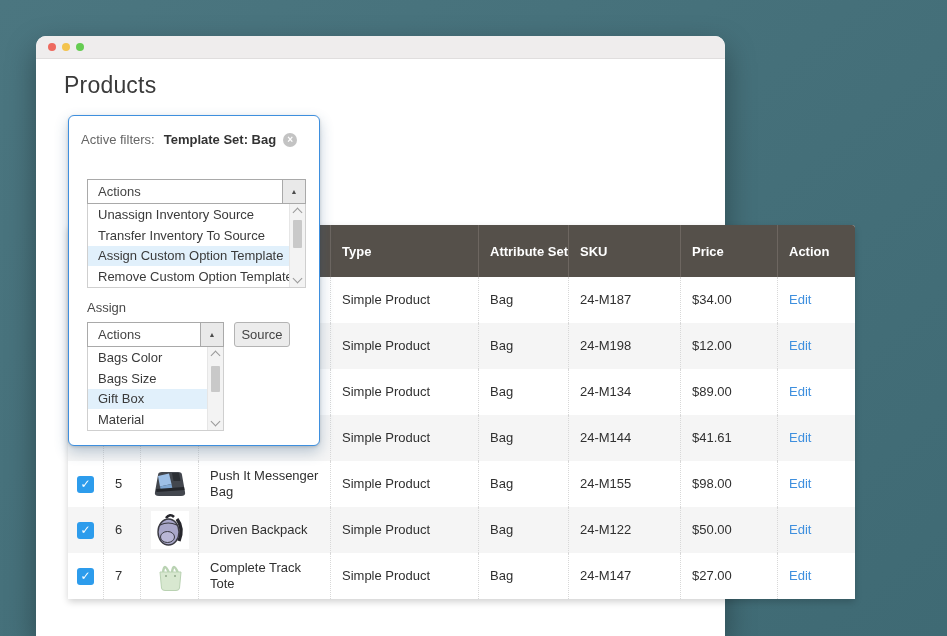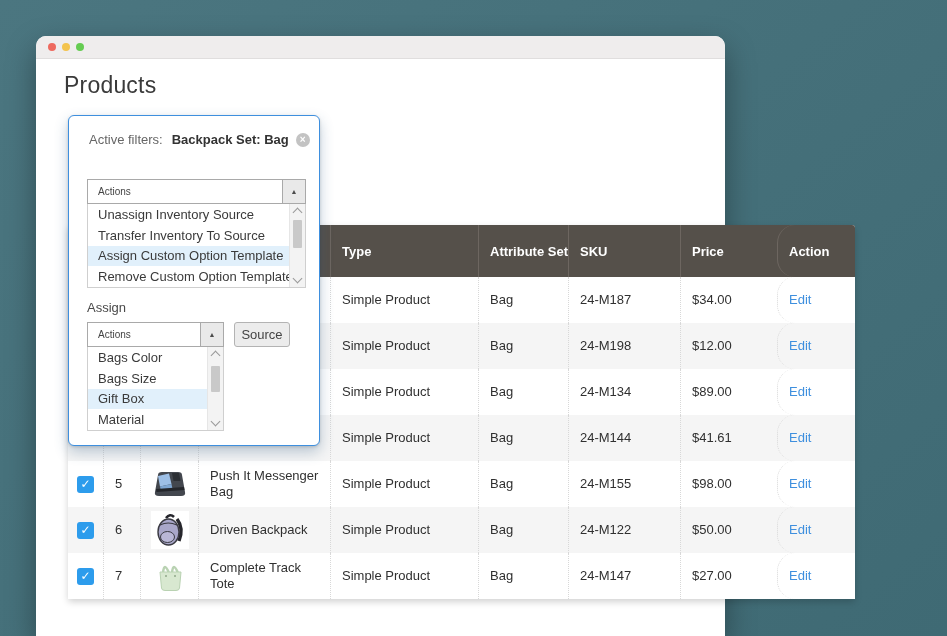--- a/index.html
+++ b/index.html
@@ -37,41 +37,41 @@
     box-sizing:border-box;padding-left:11px;}
   .thead .cell+.cell{border-left:1px solid #6d6660;}
   .trow{display:flex;height:46px;background:#fff;justify-content:center;}
   .trow.alt{background:#f5f5f5;}
   .trow .cell{box-sizing:border-box;display:flex;align-items:center;padding-left:11px;
     font-size:13px;color:#303030;line-height:16px;}
   .trow .cell+.cell{border-left:1px dotted #d8d8d8;}
   .c0{width:35px;justify-content:center;padding-left:0 !important;}
   .c1{width:37px;} .c2{width:58px;justify-content:center;padding-left:0 !important;}
   .c3{width:132px;padding-right:8px;} .c4{width:148px;} .c5{width:90px;}
-  .c6{width:112px;} .c7{width:97px;} .c8{width:78px;border-radius:18px;}
+  .c6{width:112px;} .c7{width:97px;} .c8{width:78px;}
   .checkbox{width:17px;height:17px;border-radius:3px;background:#2d9cec;display:flex;
     align-items:center;justify-content:center;color:#fff;font-size:12px;font-weight:700;}
   .thumb{width:38px;height:38px;background:#fff;display:flex;align-items:center;justify-content:center;}
   .editlink{color:#3e8fde;cursor:pointer;}
 
   
   .popup{
     position:absolute;left:32px;top:79px;width:252px;height:331px;box-sizing:border-box;
     background:#fff;border:1px solid #3e8fde;border-radius:6px;z-index:5;
     box-shadow:0 6px 14px rgba(45,90,130,.30),0 1px 3px rgba(0,0,0,.15);
   }
-  .af-row{position:absolute;left:20px;top:16px;display:flex;align-items:center;font-size:13px;}
+  .af-row{position:absolute;left:12px;top:16px;display:flex;align-items:center;font-size:13px;}
   .af-label{color:#666;}
   .af-value{color:#333;font-weight:700;margin-left:9px;}
   .af-remove{margin-left:7px;width:14px;height:14px;border-radius:50%;background:#c3c3c3;
     color:#fff;font-size:10px;font-weight:700;display:flex;align-items:center;justify-content:center;
     cursor:pointer;line-height:1;}
   .combo{position:absolute;left:18px;height:25px;box-sizing:border-box;border:1px solid #a9a9a9;
     display:flex;background:#fff;}
-  .combo .val{flex:1;font-size:10px;color:#444;padding-left:10px;display:flex;align-items:center;}
+  .combo .val{flex:1;font-size:13px;color:#444;padding-left:10px;display:flex;align-items:center;}
   .combo .tog{width:22px;border-left:1px solid #a9a9a9;background:#e9e9e9;display:flex;
     align-items:center;justify-content:center;font-size:7px;color:#4c4c4c;cursor:pointer;}
   .olist{position:absolute;left:18px;box-sizing:border-box;border:1px solid #cfcfcf;border-top:none;
     background:#fff;}
   .opts{position:absolute;left:0;top:0;bottom:0;right:16px;display:flex;flex-direction:column;text-align:center;}
   .opt{flex:1;display:flex;align-items:center;padding-left:10px;font-size:13px;color:#3a3a3a;
     white-space:nowrap;overflow:hidden;cursor:pointer;}
   .opt.hl{background:#e1f0fb;}
   .sb{position:absolute;top:0;right:0;bottom:0;width:16px;background:#f3f3f3;border-left:1px solid #e6e6e6;box-sizing:border-box;}
   .chv{display:block;width:6px;height:6px;border-left:1px solid #999;border-top:1px solid #999;margin:0 auto;}
@@ -235,21 +235,21 @@
           <div class="cell c8">
             <span class="editlink">Edit</span>
           </div>
         </div>
       </div>
   </div>
 
   <div class="popup">
     <div class="af-row">
       <span class="af-label">Active filters:</span>
-      <span class="af-value">Backpack Set: Bag</span>
+      <span class="af-value">Template Set: Bag</span>
       <span class="af-remove">×</span>
     </div>
 
     <div class="combo" style="top:63px;width:219px;">
       <span class="val">Actions</span>
       <span class="tog">▲</span>
     </div>
     <div class="olist" style="top:88px;width:219px;height:84px;">
       <div class="opts" id="list1">
           <div class="opt">Unassign Inventory Source</div>

